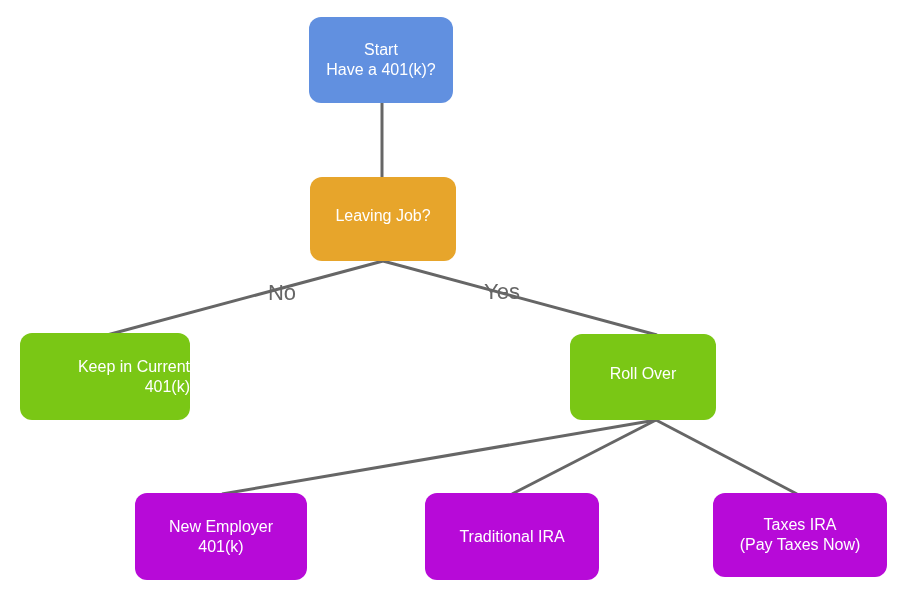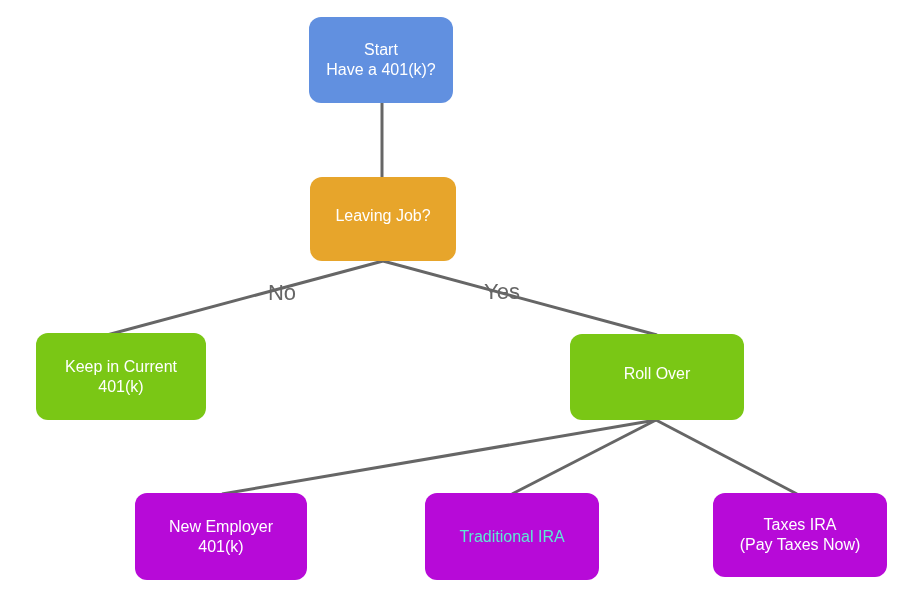--- a/index.html
+++ b/index.html
@@ -28,22 +28,22 @@
     color: #ffffff;
     font-size: 16px;
     line-height: 1.22;
     text-align: center;
     overflow: visible;
   }
   .node .nl { display: block; white-space: nowrap; }
   .node.single { padding-bottom: 7px; box-sizing: border-box; }
   #node-start          { left: 309px; top: 17px;  width: 144px; height: 86px; }
   #node-leaving        { left: 310px; top: 177px; width: 146px; height: 84px; }
-  #node-keep           { left: 36px;  top: 333px; width: 170px; height: 87px; }
-  #node-rollover       { left: 570px; top: 334px; width: 174px; height: 86px; }
+  #node-keep           { left: 20px;  top: 333px; width: 170px; height: 87px; align-items: flex-end; }
+  #node-rollover       { left: 570px; top: 334px; width: 146px; height: 86px; }
   #node-new-employer   { left: 135px; top: 493px; width: 172px; height: 87px; }
   #node-traditional    { left: 425px; top: 493px; width: 174px; height: 87px; }
   #node-roth           { left: 713px; top: 493px; width: 174px; height: 84px; }
 </style>
 </head>
 <body>
 
 <div class="canvas">
 
   <svg class="edge-layer" xmlns="http://www.w3.org/2000/svg">
@@ -73,21 +73,21 @@
 
   <div class="node single" id="node-rollover" style="background: rgb(122, 199, 21); color: rgb(255, 255, 255);">
     <span class="nl">Roll Over</span>
   </div>
 
   <div class="node" id="node-new-employer" style="background: rgb(183, 10, 216); color: rgb(255, 255, 255);">
     <span class="nl">New Employer</span>
     <span class="nl">401(k)</span>
   </div>
 
-  <div class="node" id="node-traditional" style="background: rgb(183, 10, 216); color: #5eead4;">
+  <div class="node" id="node-traditional" style="background: rgb(183, 10, 216); color: #ffffff;">
     <span class="nl">Traditional IRA</span>
   </div>
 
   <div class="node" id="node-roth" style="background: rgb(183, 10, 216); color: rgb(255, 255, 255);">
     <span class="nl">Taxes IRA</span>
     <span class="nl">(Pay Taxes Now)</span>
   </div>
 
 </div>
 

